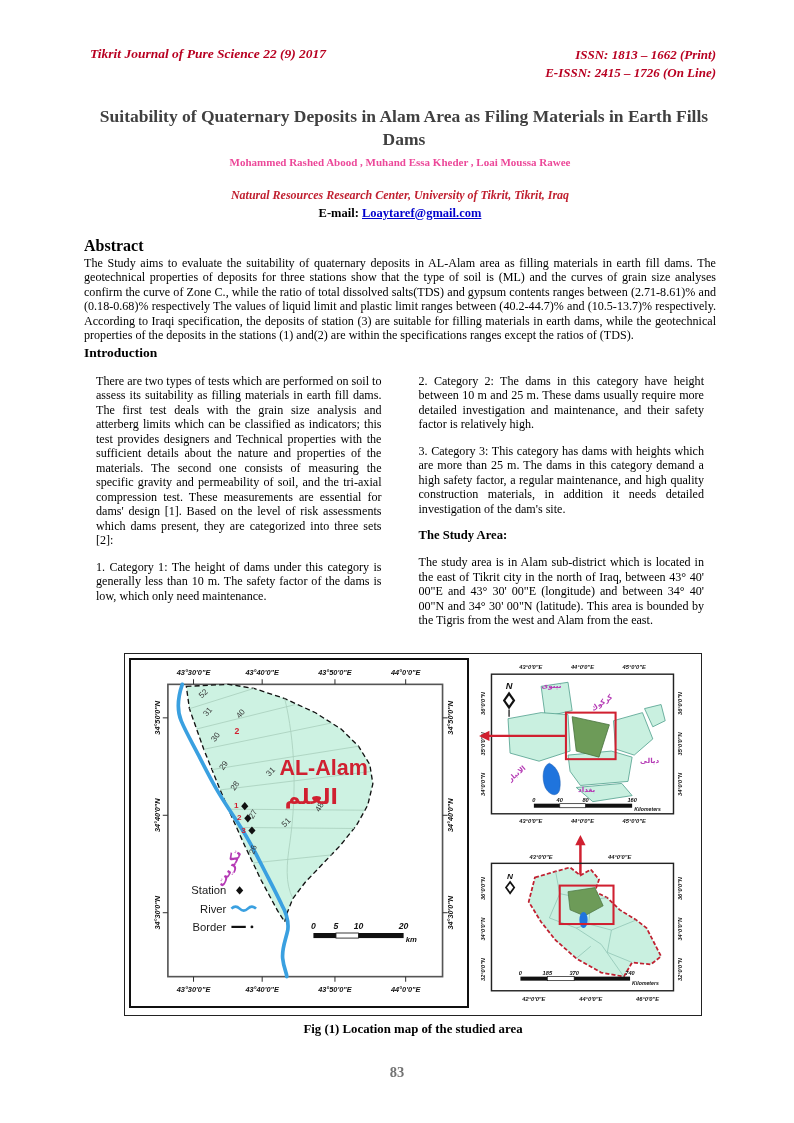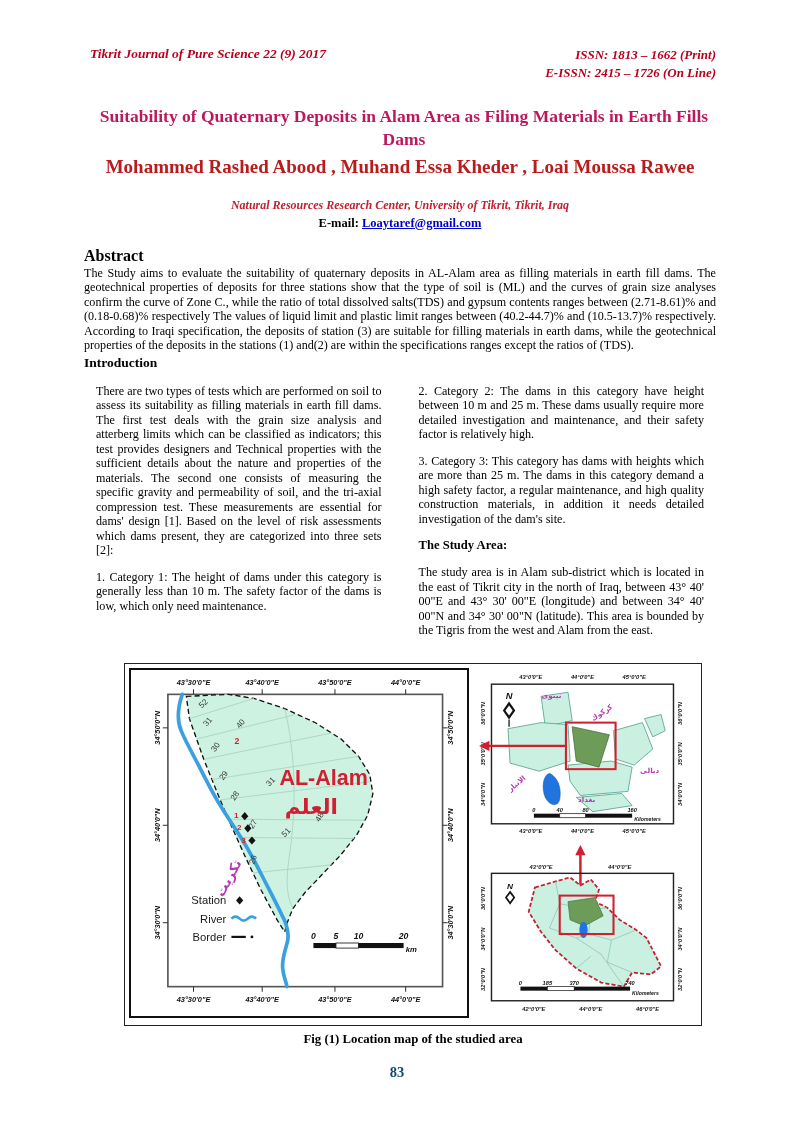--- a/index.html
+++ b/index.html
@@ -6,22 +6,22 @@
   .page{
     position:relative; width:794px; height:1123px; background:#ffffff;
     font-family:"Liberation Serif","DejaVu Serif",serif; color:#000;
     overflow:hidden; box-sizing:border-box; padding:46px 78px 0 84px;border-radius:23px;
   }
   
   .hdr{display:flex; justify-content:space-between; align-items:flex-start;}
   .hdr-journal{font-size:13.5px; font-weight:bold; font-style:italic; color:#b80021; padding-left:6px;}
   .hdr-issn{text-align:right; font-size:13px; font-weight:bold; font-style:italic; color:#b80021; line-height:1.35;}
   
-  .title{margin:24px auto 0 auto; width:640px; text-align:center; font-size:17.5px; font-weight:bold; line-height:1.3; color:#be185d;}
-  .authors{margin-top:5px; text-align:center; font-size:19px; font-weight:bold; color:#b91c1c;}
+  .title{margin:24px auto 0 auto; width:640px; text-align:center; font-size:17.5px; font-weight:bold; line-height:1.3; color:#404040;}
+  .authors{margin-top:5px; text-align:center; font-size:11px; font-weight:bold; color:#ec4899;}
   .affil{margin-top:20px; text-align:center; font-size:12px; font-weight:bold; font-style:italic; color:#c02030;}
   .email{margin-top:3px; text-align:center; font-size:12.5px; font-weight:bold;}
   .email a{color:#0000cc; text-decoration:underline; font-weight:bold;}
   
   .sec-h{font-size:16px; font-weight:bold; margin:16px 0 1px 0;}
   .body-txt{font-size:12.1px; line-height:1.2; text-align:justify; margin:0;}
   .kw{margin-top:2px;}
   .kw .kw-label{font-size:13.5px; font-weight:bold;}
   .intro-h{font-size:13.5px; font-weight:bold; margin:2px 0 1px 0;}
   
@@ -31,21 +31,21 @@
   .study-h{font-weight:bold; font-size:12.6px; margin:1px 0 0 0;}
   
   figure{margin:13px 0 0 40px; width:578px;}
   .fig-frame{border:1.3px solid #222; padding:4px; display:flex; gap:8px; background:#fff;}
   .map-panel{border:2.6px solid #101010; width:336px; height:346px; flex:0 0 auto;}
   .map-panel svg{display:block;}
   .insets{display:flex; flex-direction:column; gap:1px; width:212px;}
   figcaption{text-align:center; font-size:12.8px; font-weight:bold; margin-top:6px;}
   
   .pagenum{position:absolute; left:0; bottom:42px; width:100%; text-align:center;
-           font-size:14.5px; font-weight:bold; color:#0c4a6e;}
+           font-size:14.5px; font-weight:bold; color:#737373;}
   
   .ax{font-family:"Liberation Sans","DejaVu Sans",sans-serif; font-weight:bold; font-style:italic; fill:#111;}
   .parcel{font-family:"Liberation Sans","DejaVu Sans",sans-serif; fill:#3a3a3a;}
   .redlab{font-family:"Liberation Sans","DejaVu Sans",sans-serif; font-weight:bold; fill:#d02030;}
   .purplab{font-family:"DejaVu Sans",sans-serif; font-weight:bold; fill:#b53ab5;}
   .leg{font-family:"Liberation Sans","DejaVu Sans",sans-serif; fill:#1a1a1a;}
 </style>
 </head>
 <body>
 

